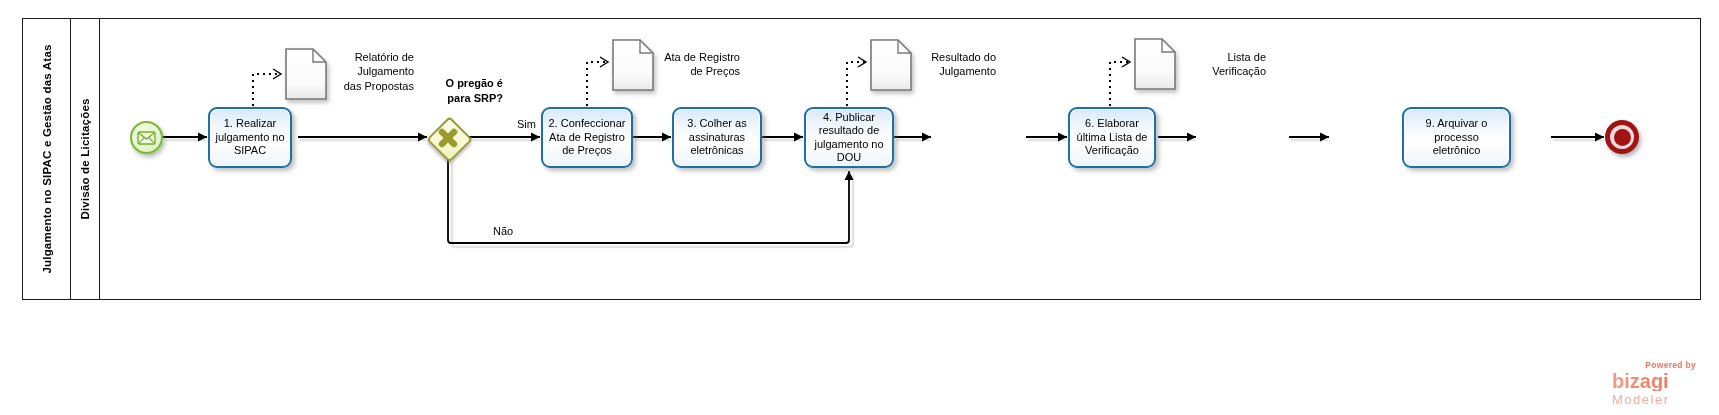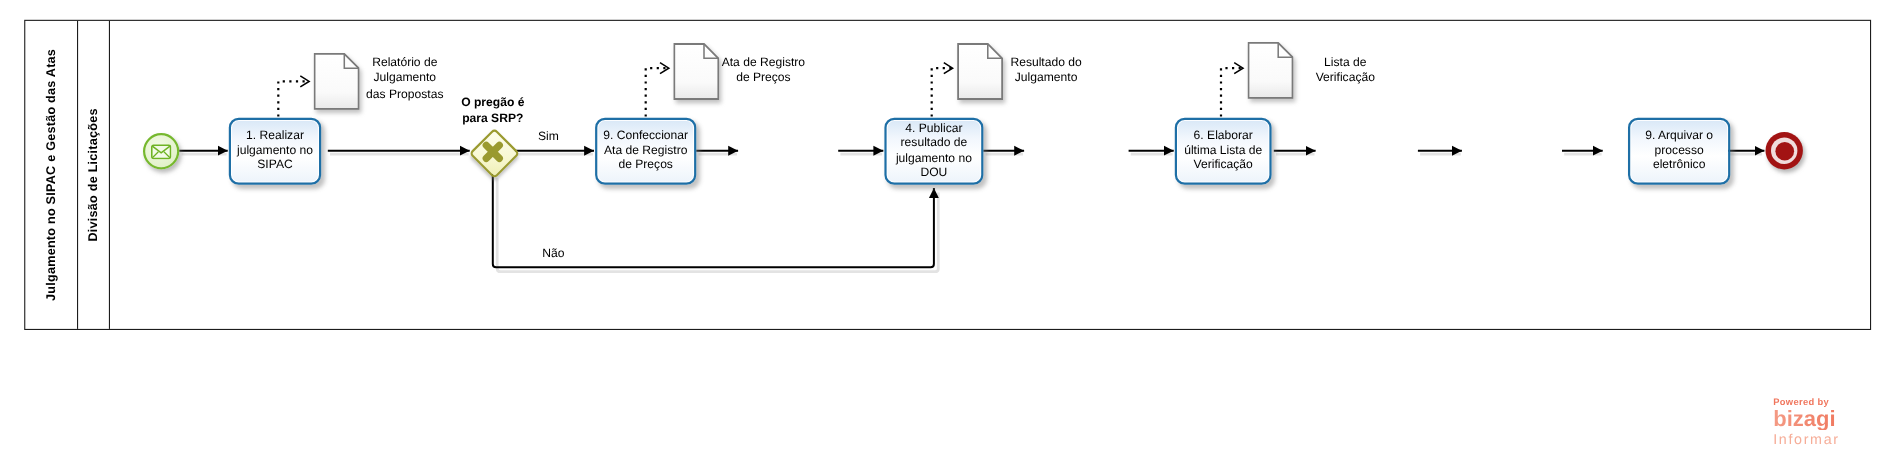--- a/index.html
+++ b/index.html
@@ -34,21 +34,21 @@
   
   .gateway{
     position:absolute;left:433px;top:123px;width:29px;height:29px;box-sizing:content-box;
     border:2px solid #9A9A2F;border-radius:4px;
     background:linear-gradient(135deg,#FDFDEC 0%,#F8F8D2 60%,#EFEFB5 100%);
     transform:rotate(45deg);
     box-shadow:2px 2px 3px rgba(120,120,120,.45);
   }
   .gateway-x{position:absolute;left:434px;top:124px;}
   .gw-question{
-    position:absolute;left:393px;top:86px;width:110px;text-align:center;
+    position:absolute;left:393px;top:76px;width:110px;text-align:right;
     font-weight:bold;font-size:11px;line-height:1.35;white-space:pre-line;
   }
 
   
   .event-start{
     position:absolute;left:130px;top:121px;width:33px;height:33px;box-sizing:border-box;
     border:2.5px solid #76B82E;border-radius:50%;
     background:radial-gradient(circle at 40% 35%,#F3FAE6 0%,#E3F2CB 70%,#D9EDBB 100%);
     box-shadow:2px 3px 4px rgba(120,120,120,.5);
     display:flex;align-items:center;justify-content:center;
@@ -61,28 +61,28 @@
   .event-end .ring{
     width:24px;height:24px;border-radius:50%;background:#F0DCDC;
     display:flex;align-items:center;justify-content:center;
   }
   .event-end .core{width:17px;height:17px;border-radius:50%;background:#A21313;}
 
   
   .doc{position:absolute;width:42px;height:52px;}
   .doc svg{filter:drop-shadow(2px 3px 2px rgba(120,120,120,.45));}
   .doc-label{
-    position:absolute;text-align:center;font-size:11px;line-height:1.3;white-space:pre-line;
+    position:absolute;text-align:right;font-size:11px;line-height:1.3;white-space:pre-line;
   }
 
   .edge-label{position:absolute;font-size:11px;}
 
   
   .brand{position:absolute;left:1612px;top:361px;width:84px;line-height:1;}
-  .brand .powered{display:block;text-align:left;font-size:8.5px;font-weight:bold;color:#F0755C;letter-spacing:.3px;margin-bottom:1px;}
+  .brand .powered{display:block;text-align:right;font-size:8.5px;font-weight:bold;color:#F0755C;letter-spacing:.3px;margin-bottom:1px;}
   .brand .bizagi{
     display:block;font-size:20px;font-weight:bold;letter-spacing:0;
     background:linear-gradient(90deg,#F49A84 0%,#EE6B50 100%);
     -webkit-background-clip:text;background-clip:text;color:transparent;
   }
   .brand .modeler{display:block;font-size:13px;color:#F6AD98;letter-spacing:1.5px;margin-top:2px;}
 </style>
 </head>
 <body>
 
@@ -157,48 +157,53 @@
       <path d="M1.5,12.4 L7,7 M17.5,12.4 L12,7" fill="none" stroke="#6FB324" stroke-width="1.1"></path>
     </svg>
   </div>
 
   <div class="task" style="left:208px;width:84px">
     <span class="task-label">1. Realizar
 julgamento no
 SIPAC</span>
   </div>
   <div class="task" style="left:541px;width:92px">
-    <span class="task-label">9. Confeccionar
+    <span class="task-label">2. Confeccionar
 Ata de Registro
 de Preços</span>
+  </div>
+  <div class="task" style="left:672px;width:90px">
+    <span class="task-label">3. Colher as
+assinaturas
+eletrônicas</span>
   </div>
   <div class="task" style="left:804px;width:90px">
     <span class="task-label">4. Publicar
 resultado de
 julgamento no
 DOU</span>
   </div>
   <div class="task" style="left:1068px;width:88px">
     <span class="task-label">6. Elaborar
 última Lista de
 Verificação</span>
   </div>
-  <div class="task" style="left:1480px;width:93px">
+  <div class="task" style="left:1402px;width:109px">
     <span class="task-label">9. Arquivar o
 processo
 eletrônico</span>
   </div>
 
   <div class="gateway"></div>
   <svg class="gateway-x" width="28" height="28">
     <path d="M8,8 L20,20 M20,8 L8,20" stroke="#9A9A2F" stroke-width="6.5" stroke-linecap="round" fill="none"></path>
   </svg>
   <div class="gw-question">O pregão é
 para SRP?</div>
-  <div class="edge-label" style="left:489px;top:118px">Sim</div>
+  <div class="edge-label" style="left:517px;top:118px">Sim</div>
   <div class="edge-label" style="left:493px;top:225px">Não</div>
 
   <div class="doc" style="left:285px;top:48px">
     <svg width="42" height="52" viewBox="0 0 42 52">
       <path d="M1,1 H28 L41,14 V51 H1 Z" fill="url(#docGrad)" stroke="#7A7A7A" stroke-width="1.6"></path>
       <path d="M28,1 V14 H41" fill="none" stroke="#7A7A7A" stroke-width="1.4"></path>
     </svg>
   </div>
   <div class="doc-label" style="left:322px;top:50px;width:92px">Relatório de
 Julgamento
@@ -233,16 +238,16 @@
 
   <div class="event-end">
     <div class="ring">
       <div class="core"></div>
     </div>
   </div>
 
   <div class="brand">
     <span class="powered">Powered by</span>
     <span class="bizagi">bizagi</span>
-    <span class="modeler">Informar</span>
+    <span class="modeler">Modeler</span>
   </div>
 
 </div>
 
 </body></html>

